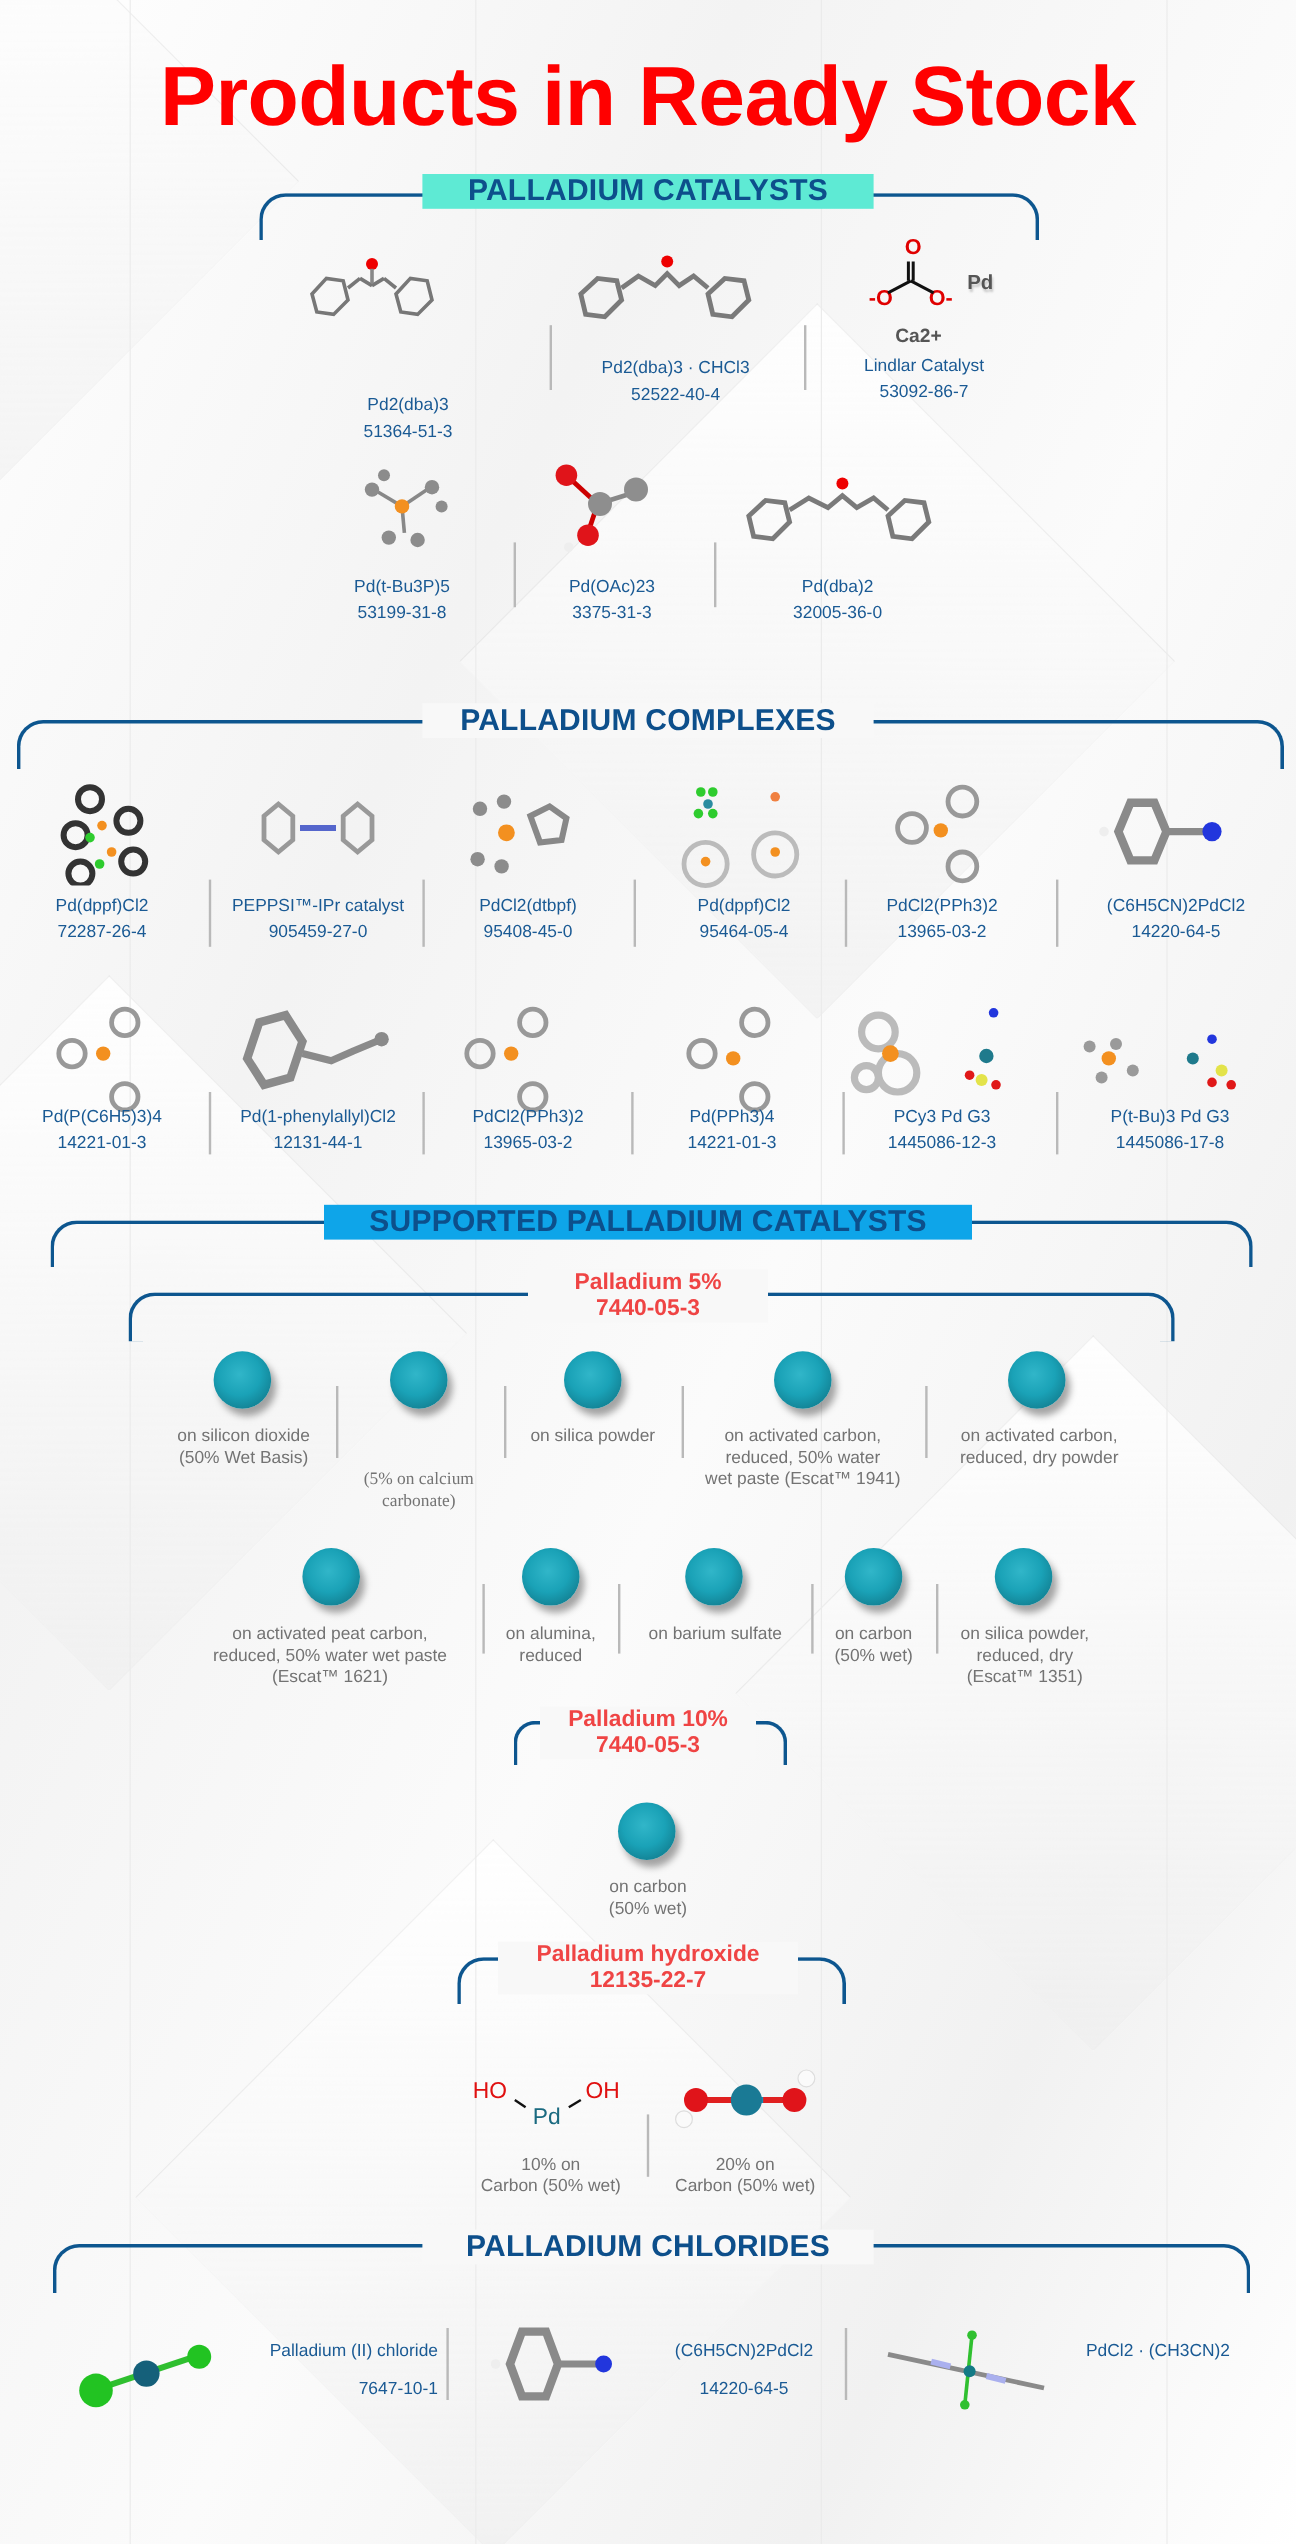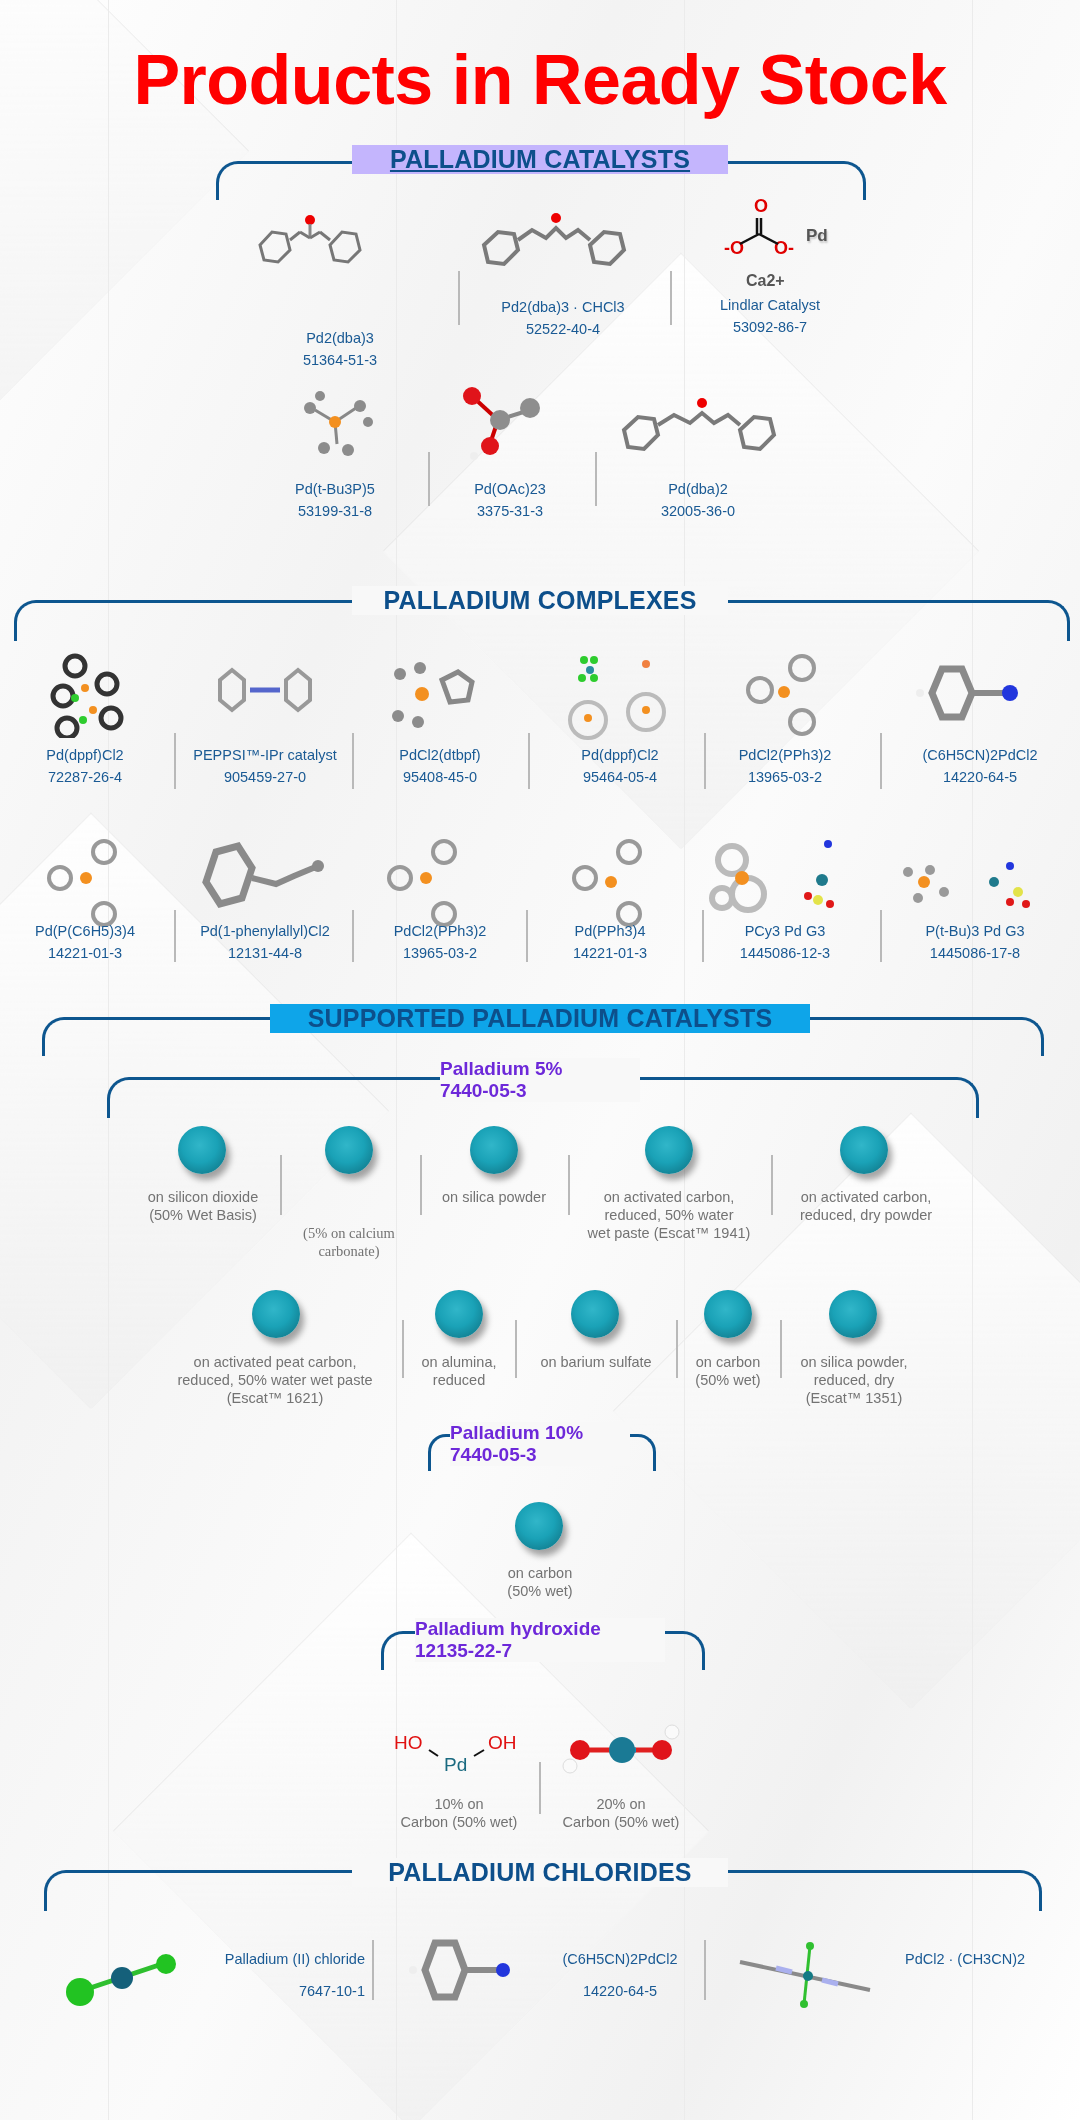--- a/index.html
+++ b/index.html
@@ -11,21 +11,21 @@
   .bg { position:absolute; inset:0; z-index:0; overflow:hidden;
     background: linear-gradient(115deg, #ffffff 0%, #f3f3f3 30%, #fbfbfb 55%, #f1f1f1 80%, #ffffff 100%); }
   .bg .col { position:absolute; top:0; bottom:0; width:1px; background:#ebebeb; }
   .bg .hex { position:absolute; width:420px; height:420px; transform:rotate(45deg);
     background:linear-gradient(135deg, rgba(255,255,255,0.9), rgba(238,238,238,0.6)); border:1px solid rgba(0,0,0,0.03); }
 
   .abs { position:absolute; z-index:1; }
   .title { left:0; width:1080px; top:40px; text-align:center; color:#ff0000;
     font-weight:bold; font-size:70px; letter-spacing:-0.5px; }
   .sec-title { text-align:center; color:#0d4f8b; font-weight:bold; font-size:25px; letter-spacing:0.2px; }
-  .sub-title { text-align:left; color:#6d28d9; font-weight:bold; font-size:19px; line-height:22px; }
+  .sub-title { text-align:center; color:#ef4444; font-weight:bold; font-size:19px; line-height:22px; }
   .bracket { position:absolute; z-index:1; border:3px solid #0d568f; border-bottom:none;
     border-radius:22px 22px 0 0; }
 
   .item { position:absolute; z-index:1; text-align:center; color:#1a5a94; font-size:14.5px; line-height:22px; }
   .item .lbl { display:block; }
   .sep { position:absolute; z-index:1; width:2px; background:#b9b9b9; }
 
   .mol { position:absolute; z-index:1; }
   .sphere { position:absolute; z-index:1; width:48px; height:48px; border-radius:50%;
     background: radial-gradient(circle at 45% 40%, #31b6c9 0%, #1aa2b7 45%, #127f91 80%, #0e6d7c 100%);
@@ -43,21 +43,21 @@
   <div class="hex" style="left:200px; top:1620px;"></div>
   <div class="col" style="left:108px;"></div>
   <div class="col" style="left:396px;"></div>
   <div class="col" style="left:684px;"></div>
   <div class="col" style="left:972px;"></div>
 </div>
 
 <div class="abs title">Products in Ready Stock</div>
 
 <div class="bracket" style="left:216px; top:161px; width:644px; height:36px;"></div>
-<div class="abs sec-title" style="left:352px; top:145px; width:376px; background:#c4b5fd;text-decoration:underline;">PALLADIUM CATALYSTS</div>
+<div class="abs sec-title" style="left:352px; top:145px; width:376px; background:#5eead4;">PALLADIUM CATALYSTS</div>
 
 <svg class="mol" style="left:250px; top:210px;" width="120" height="60">
   <g fill="#8d8d8d" stroke="#777" stroke-width="3">
     <polygon points="10,35 22,22 36,24 40,40 28,52 14,50" fill="none"></polygon>
     <polygon points="80,35 92,22 106,24 110,40 98,52 84,50" fill="none"></polygon>
     <line x1="40" y1="30" x2="50" y2="22"></line>
       <line x1="50" y1="22" x2="60" y2="28"></line>
     <line x1="60" y1="28" x2="70" y2="22"></line>
       <line x1="70" y1="22" x2="80" y2="30"></line>
   </g>
@@ -304,21 +304,21 @@
   <circle cx="120" cy="24" r="4" fill="#2236dd"></circle>
 </svg>
 
 <div class="item" style="left:10px; top:920px; width:150px;">
   <span class="lbl">Pd(P(C6H5)3)4</span>
   <span class="lbl">14221-01-3</span>
 </div>
 <div class="sep" style="left:174px; top:910px; height:52px;"></div>
 <div class="item" style="left:180px; top:920px; width:170px;">
   <span class="lbl">Pd(1-phenylallyl)Cl2</span>
-  <span class="lbl">12131-44-8</span>
+  <span class="lbl">12131-44-1</span>
 </div>
 <div class="sep" style="left:352px; top:910px; height:52px;"></div>
 <div class="item" style="left:360px; top:920px; width:160px;">
   <span class="lbl">PdCl2(PPh3)2</span>
   <span class="lbl">13965-03-2</span>
 </div>
 <div class="sep" style="left:526px; top:910px; height:52px;"></div>
 <div class="item" style="left:530px; top:920px; width:160px;">
   <span class="lbl">Pd(PPh3)4</span>
   <span class="lbl">14221-01-3</span>

